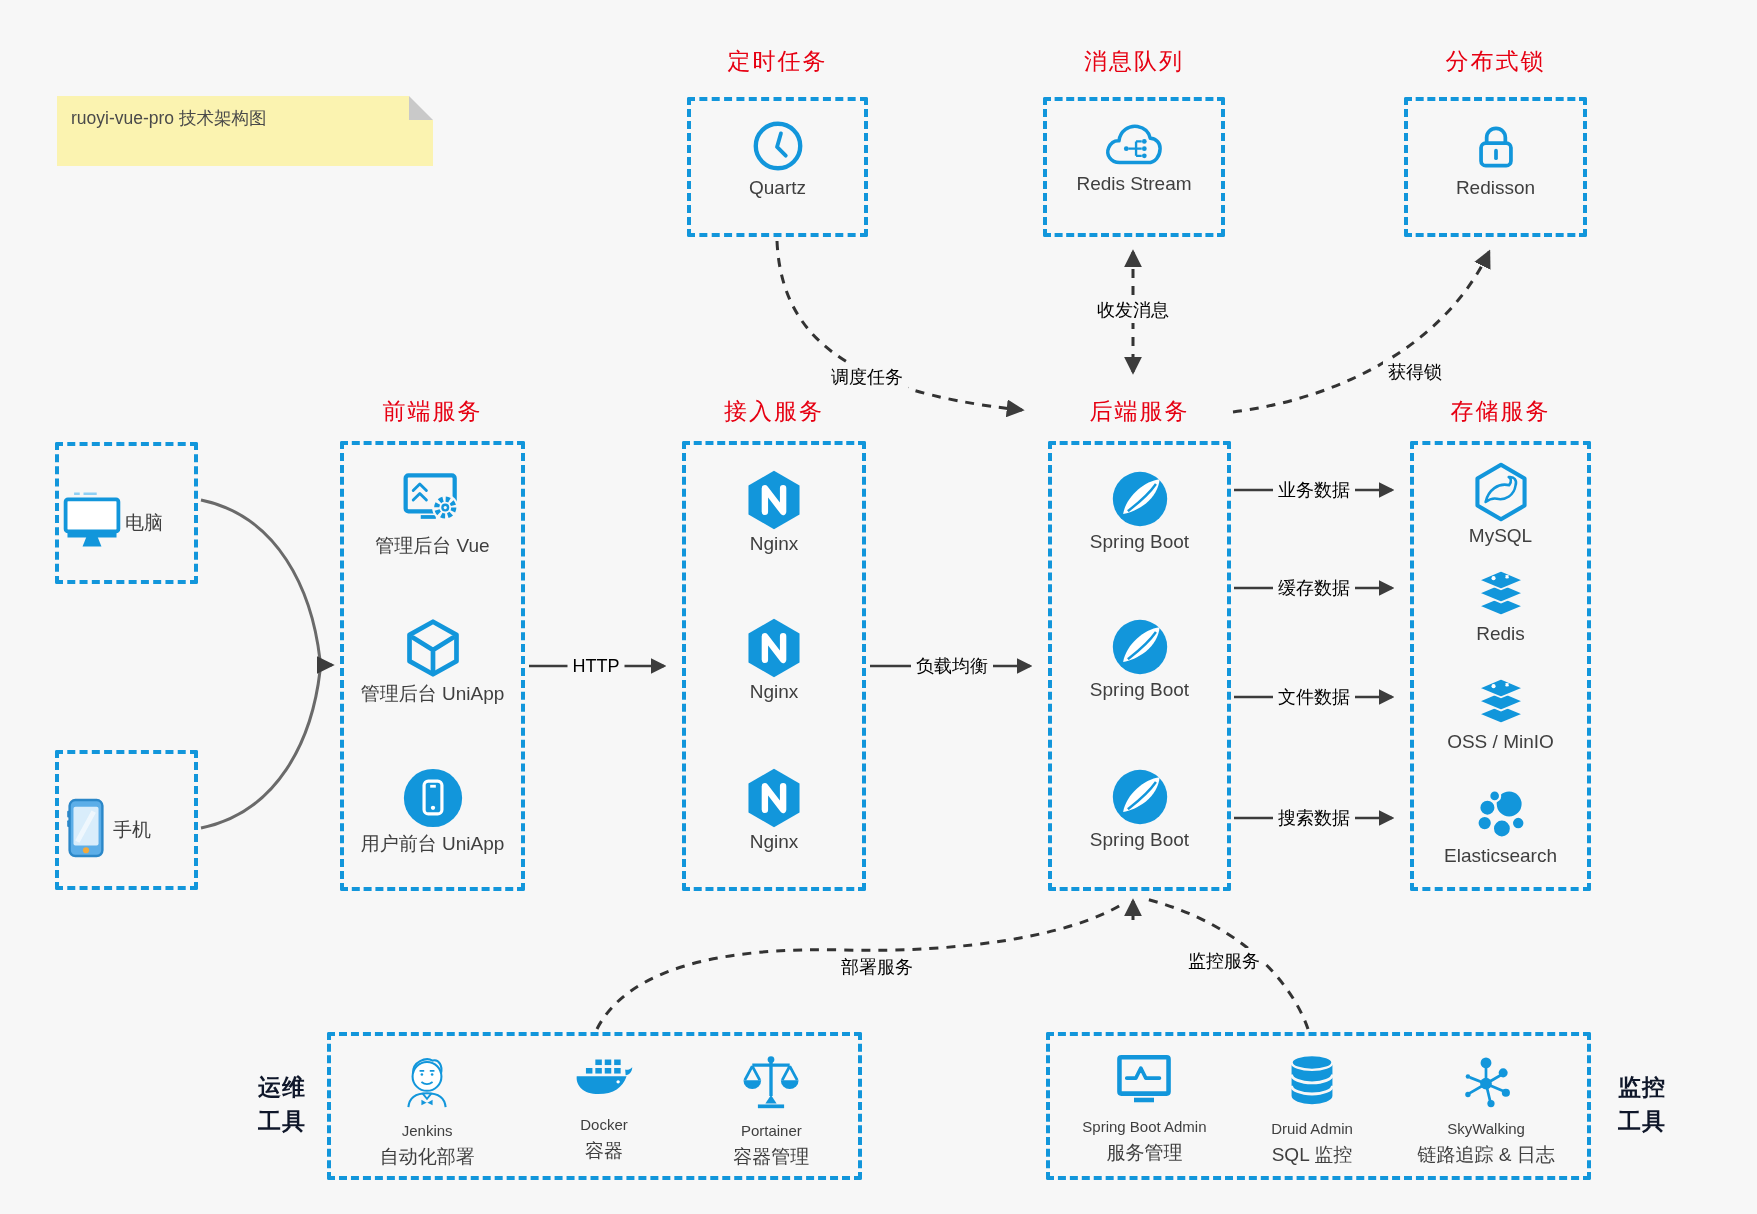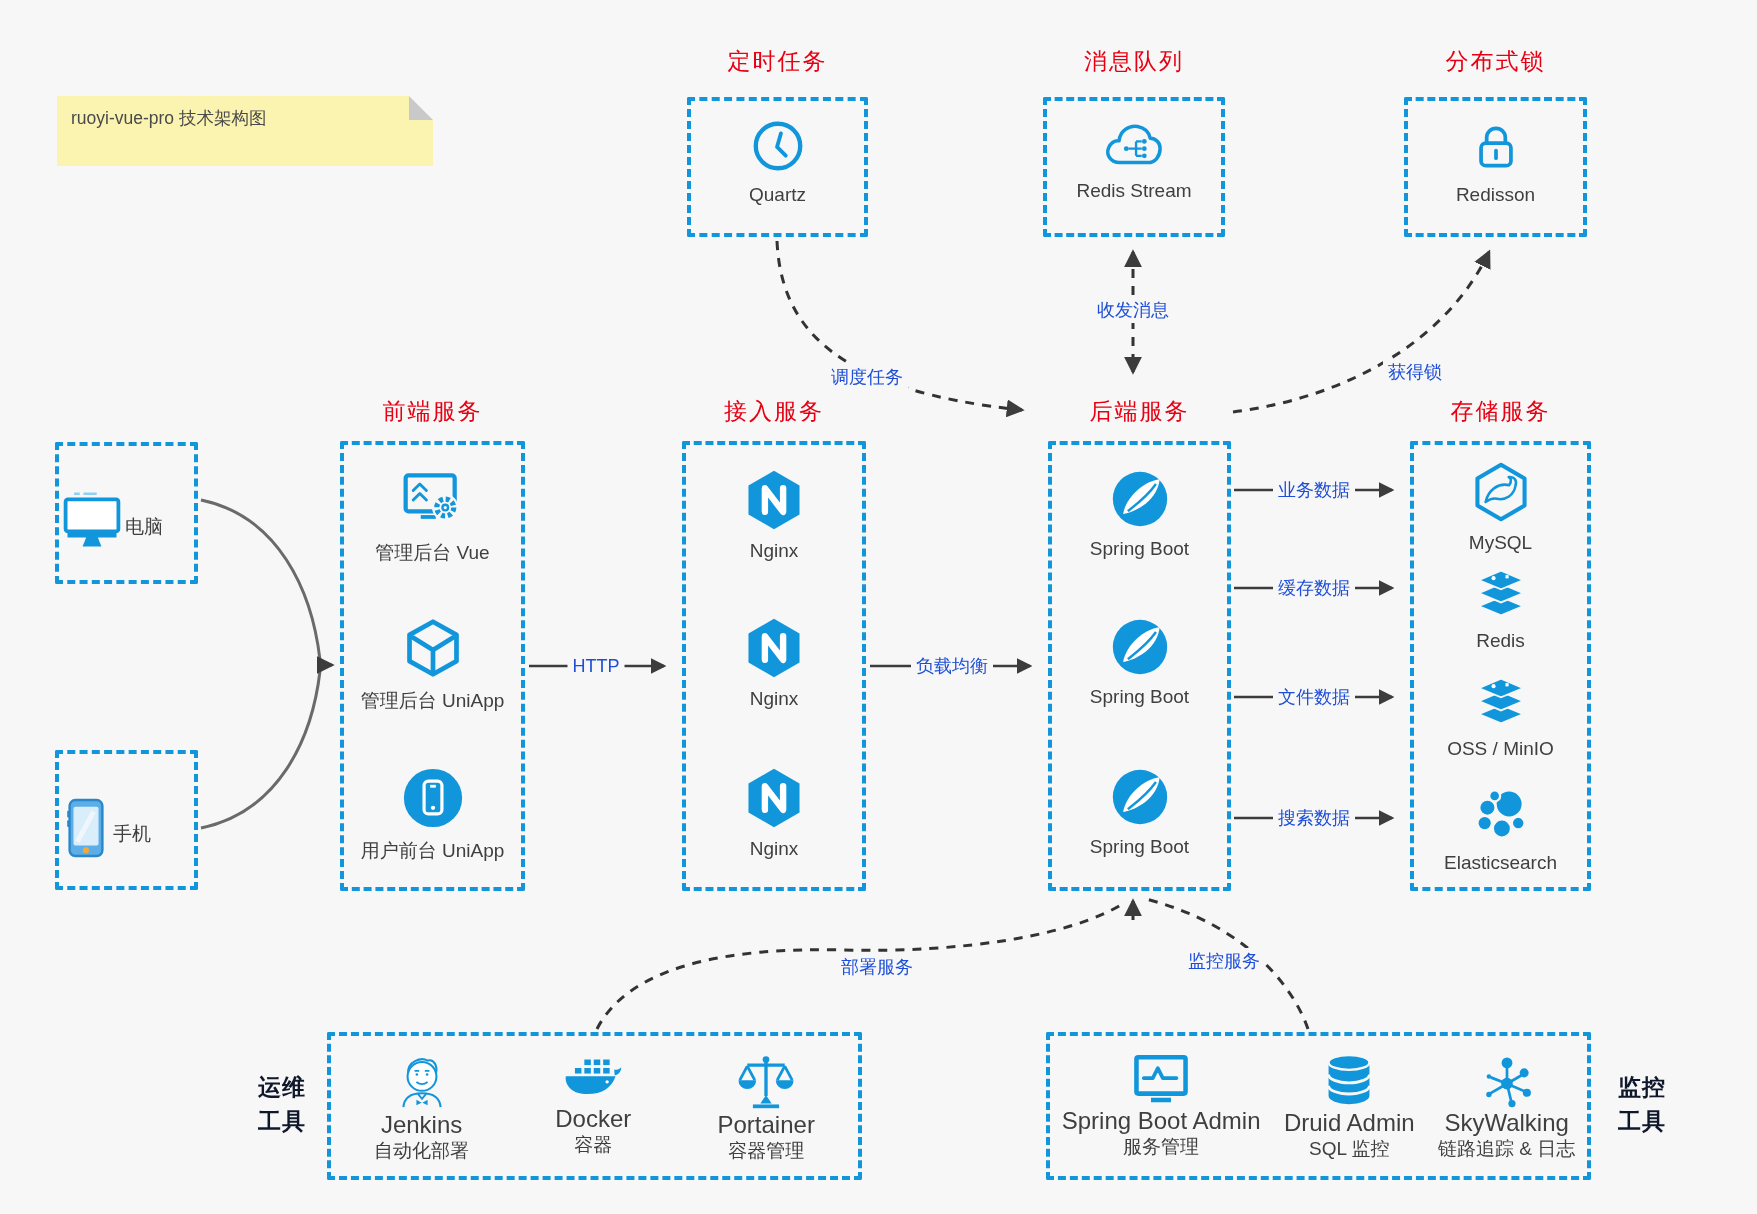--- a/index.html
+++ b/index.html
@@ -8,27 +8,27 @@
   .overlay{position:absolute;left:0;top:0;pointer-events:none;}
   .note{position:absolute;left:57px;top:96px;width:376px;height:70px;background:#fbf3b0;}
   .note .fold{position:absolute;top:0;right:0;width:0;height:0;border-style:solid;
               border-width:0 24px 24px 0;border-color:transparent #f7f7f7 #c9c9c9 transparent;}
   .note .txt{padding:9px 14px 0 14px;font-size:17.5px;line-height:26px;color:#4a4a4a;white-space:nowrap;}
   .box{position:absolute;border:4px dashed #1296db;border-radius:2px;box-sizing:border-box;}
   .groupbox{display:flex;flex-direction:column;align-items:center;padding-top:16px;}
   .clientbox{display:flex;flex-direction:row;align-items:center;padding-top:18px;}
   .rtitle{position:absolute;color:#e60012;font-weight:400;font-size:23px;text-align:center;letter-spacing:2px;white-space:nowrap;}
   .sidetitle{position:absolute;color:#0f172a;font-weight:700;font-size:23px;text-align:center;line-height:34px;letter-spacing:1px;}
-  .ilabel{font-size:19px;color:#3f3f3f;margin-top:9px;white-space:nowrap;}
+  .ilabel{font-size:19px;color:#3f3f3f;margin-top:2px;white-space:nowrap;}
   .item{position:absolute;left:0;right:0;display:flex;flex-direction:column;align-items:center;}
   .botbox{display:flex;justify-content:space-around;align-items:flex-start;padding-top:16px;}
   .botitem{display:flex;flex-direction:column;align-items:center;}
-  .bname{font-size:24px;line-height:26px;white-space:nowrap;text-align:center;}
+  .bname{font-size:15px;line-height:26px;margin-top:6px;white-space:nowrap;text-align:center;}
   .bdesc{font-size:19px;line-height:26px;white-space:nowrap;text-align:left;}
-  .elabel{position:absolute;transform:translate(-50%,-50%);font-size:18px;color:#1d4ed8;
+  .elabel{position:absolute;transform:translate(-50%,-50%);font-size:18px;color:#000000;
           background:#f7f7f7;padding:1px 5px;white-space:nowrap;}
 </style>
 </head>
 <body>
 
 <div class="canvas">
 
   <svg class="overlay" width="1757" height="1214">
     <defs>
       <marker id="ah" viewBox="0 0 10 10" refX="8.5" refY="5" markerWidth="6" markerHeight="6" orient="auto-start-reverse">

